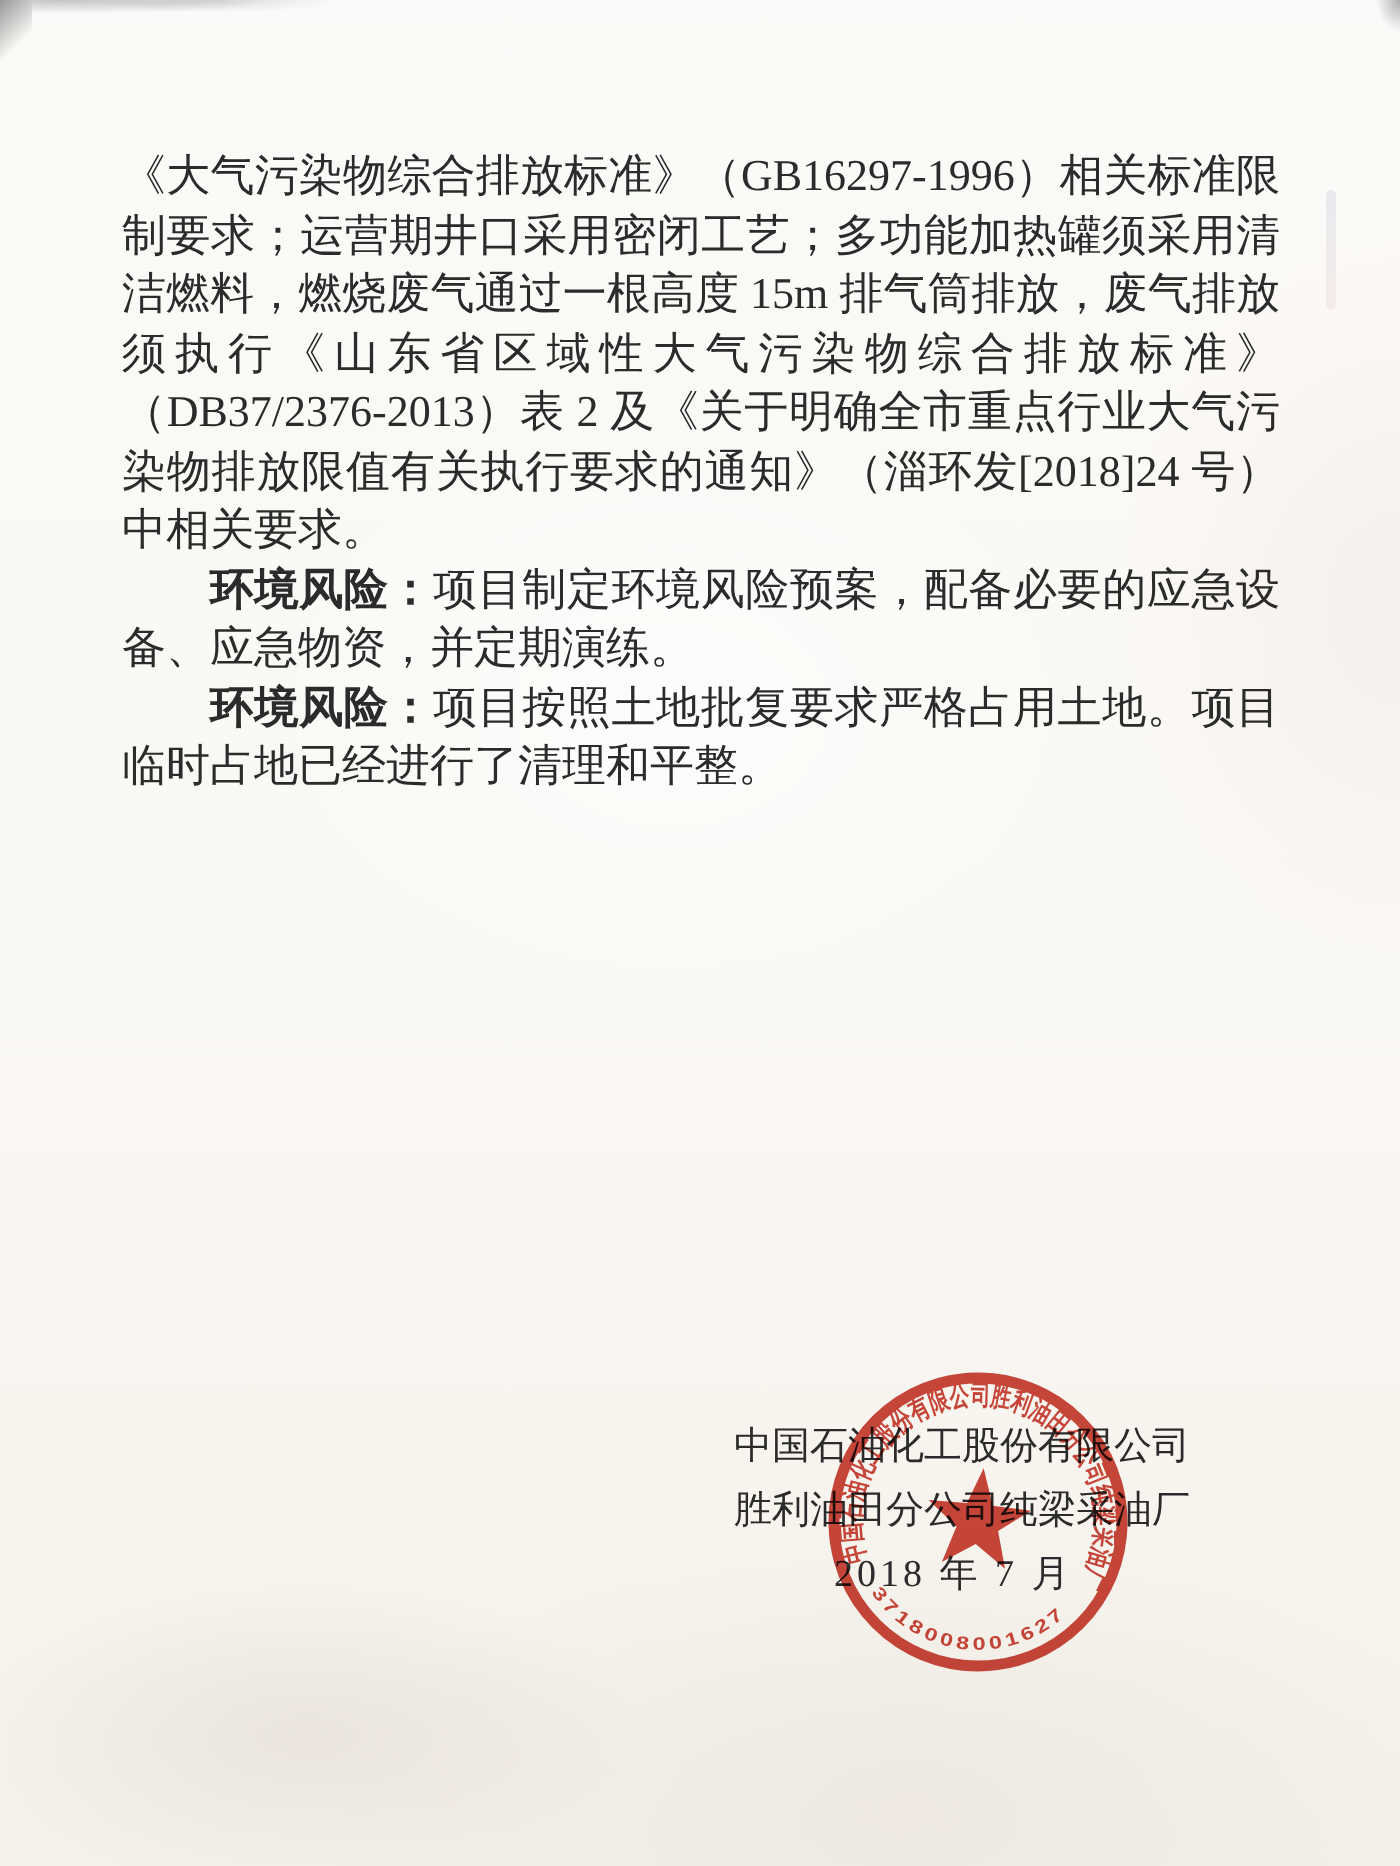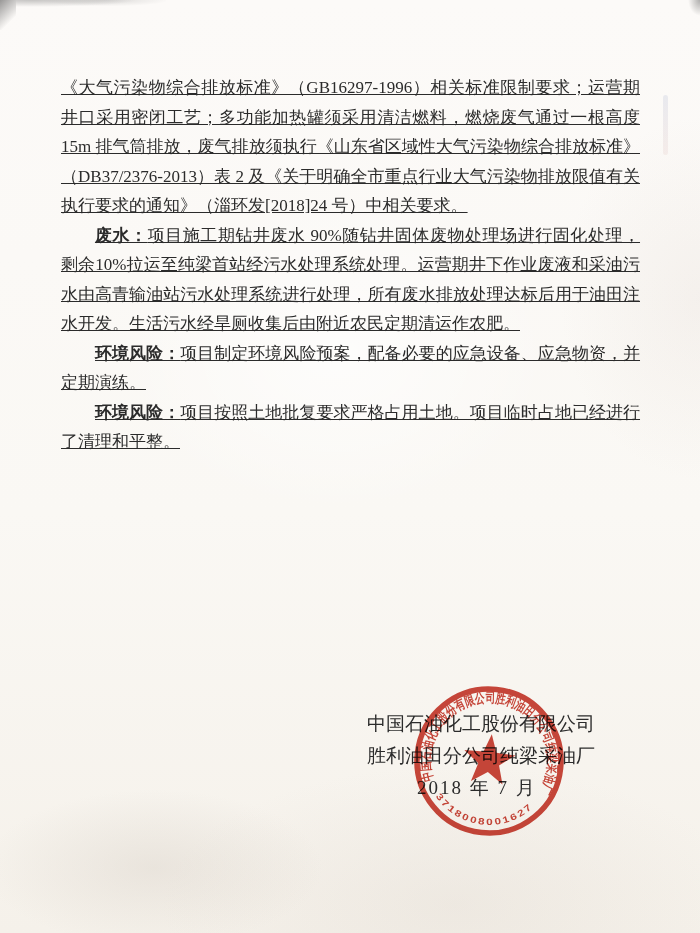--- a/index.html
+++ b/index.html
@@ -28,23 +28,22 @@
   .smudge-topstrip{left:16px;top:0;width:150px;height:9px;
     background:radial-gradient(ellipse at 10% 0%, rgba(95,95,95,0.35), transparent 55%),
                radial-gradient(ellipse at 60% 0%, rgba(110,110,110,0.22), transparent 50%);}
   .smudge-corner-tr{right:0;top:0;width:12px;height:16px;
     background:radial-gradient(ellipse at 100% 0%, rgba(80,80,80,0.45), transparent 70%);}
   .smudge-right-streak{right:32px;top:95px;width:5px;height:60px;border-radius:3px;opacity:.45;
     background:linear-gradient(rgba(130,145,190,0.35), rgba(205,150,145,0.28));}
 
   .content{
     position:absolute;left:61px;top:73px;width:579px;
-    font-size:17px;line-height:29.5px;
+    font-size:22px;line-height:29.5px;
     text-align:justify;
-    text-decoration:underline;
   }
   .content p{margin:0;}
   .content p.indent{text-indent:2em;}
   .para-label{
     font-family:"Liberation Sans","DejaVu Sans",sans-serif;
     font-weight:bold;
   }
 
   .signature{
     position:absolute;left:367px;top:708px;width:280px;
@@ -74,21 +73,20 @@
 
 <div class="page">
 
   <div class="smudge smudge-corner-tl"></div>
   <div class="smudge smudge-topstrip"></div>
   <div class="smudge smudge-corner-tr"></div>
   <div class="smudge smudge-right-streak"></div>
 
   <div class="content">
     <p><span>《大气污染物综合排放标准》（GB16297-1996）相关标准限制要求；运营期井口采用密闭工艺；多功能加热罐须采用清洁燃料，燃烧废气通过一根高度 15m 排气筒排放，废气排放须执行《山东省区域性大气污染物综合排放标准》（DB37/2376-2013）表 2 及《关于明确全市重点行业大气污染物排放限值有关执行要求的通知》（淄环发[2018]24 号）中相关要求。</span></p>
-    <p class="indent"><span class="para-label">废水：</span><span>项目施工期钻井废水 90%随钻井固体废物处理场进行固化处理，剩余10%拉运至纯梁首站经污水处理系统处理。运营期井下作业废液和采油污水由高青输油站污水处理系统进行处理，所有废水排放处理达标后用于油田注水开发。生活污水经旱厕收集后由附近农民定期清运作农肥。</span></p>
     <p class="indent"><span class="para-label">环境风险：</span><span>项目制定环境风险预案，配备必要的应急设备、应急物资，并定期演练。</span></p>
     <p class="indent"><span class="para-label">环境风险：</span><span>项目按照土地批复要求严格占用土地。项目临时占地已经进行了清理和平整。</span></p>
   </div>
 
   <div class="signature">
     <div>中国石油化工股份有限公司</div>
     <div>胜利油田分公司纯梁采油厂</div>
     <div class="date-line">2018 年 7 月</div>
   </div>
 

